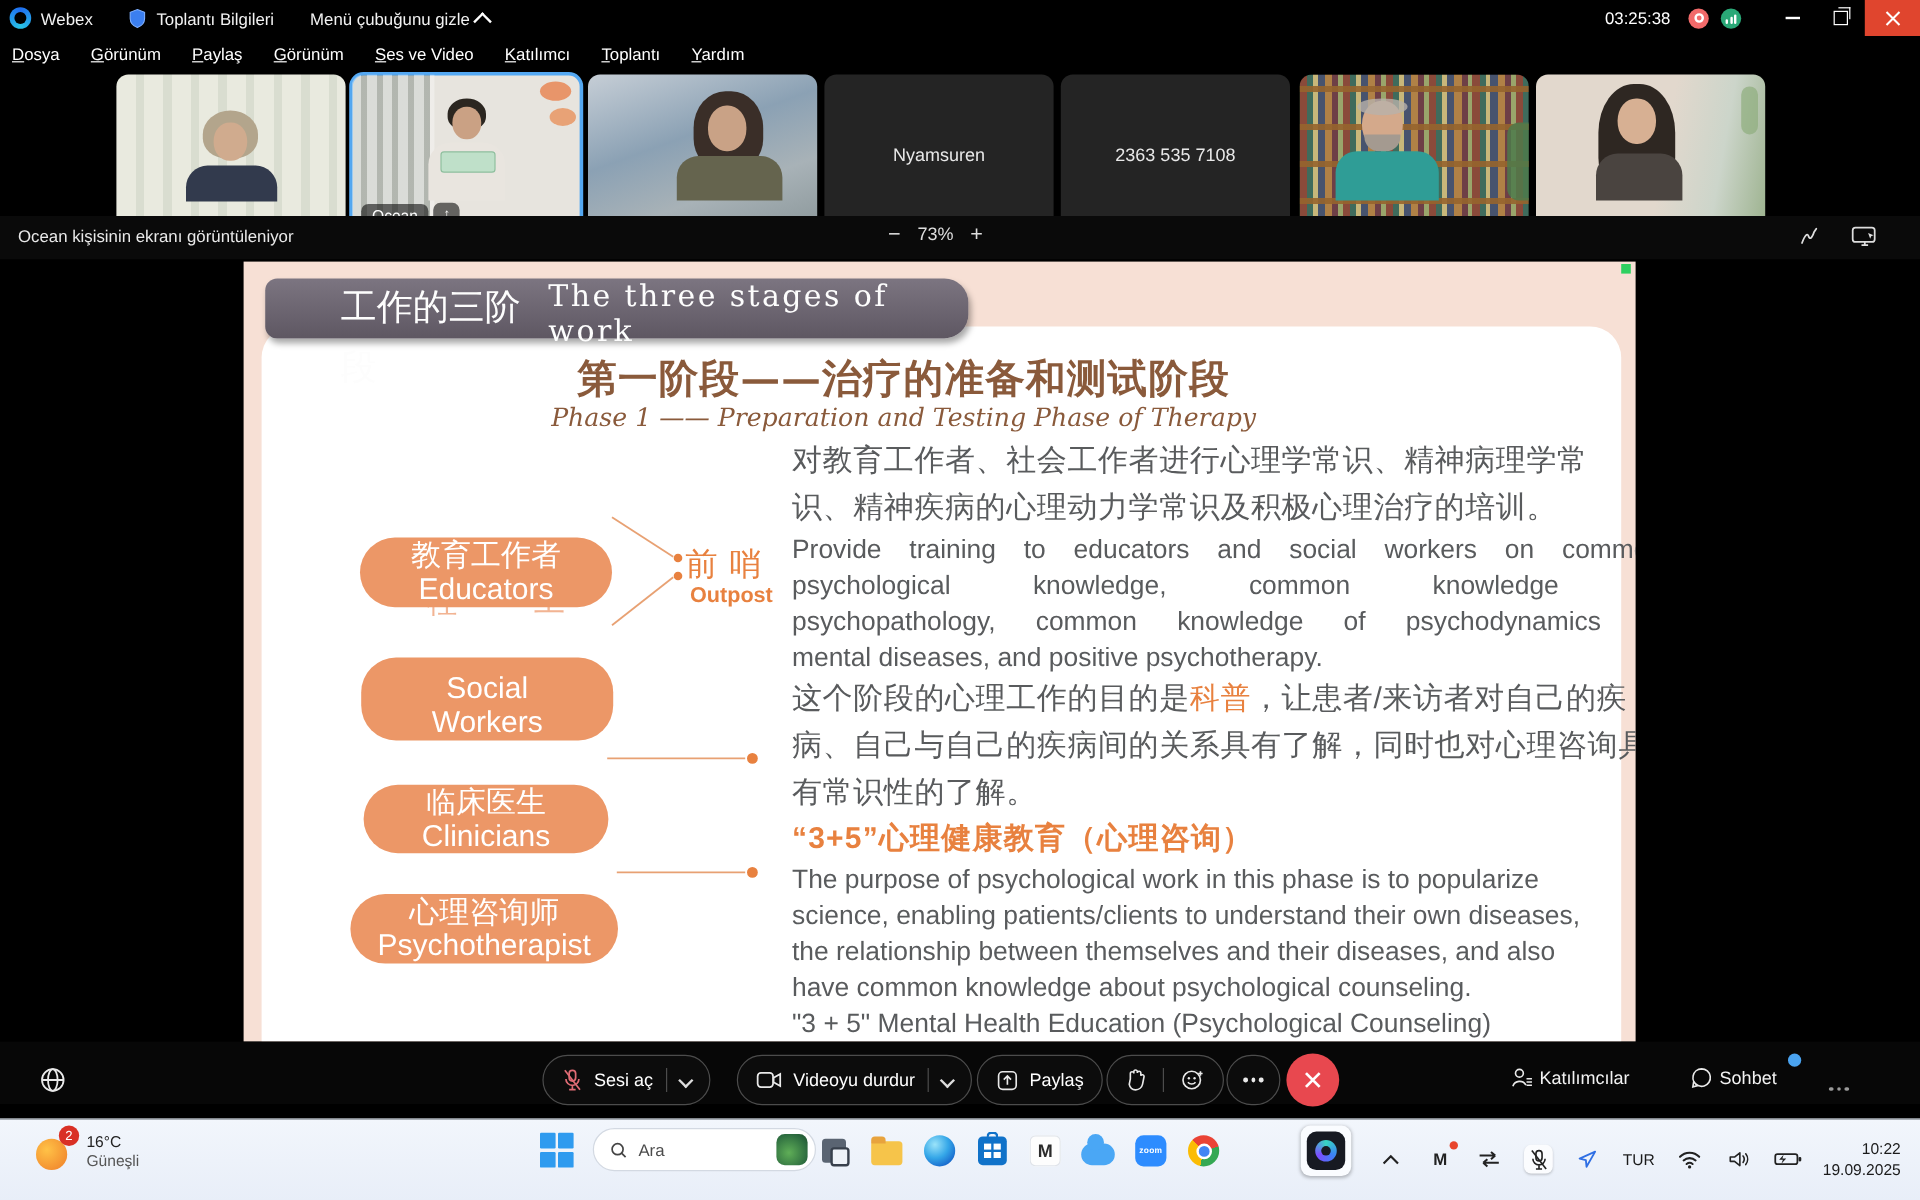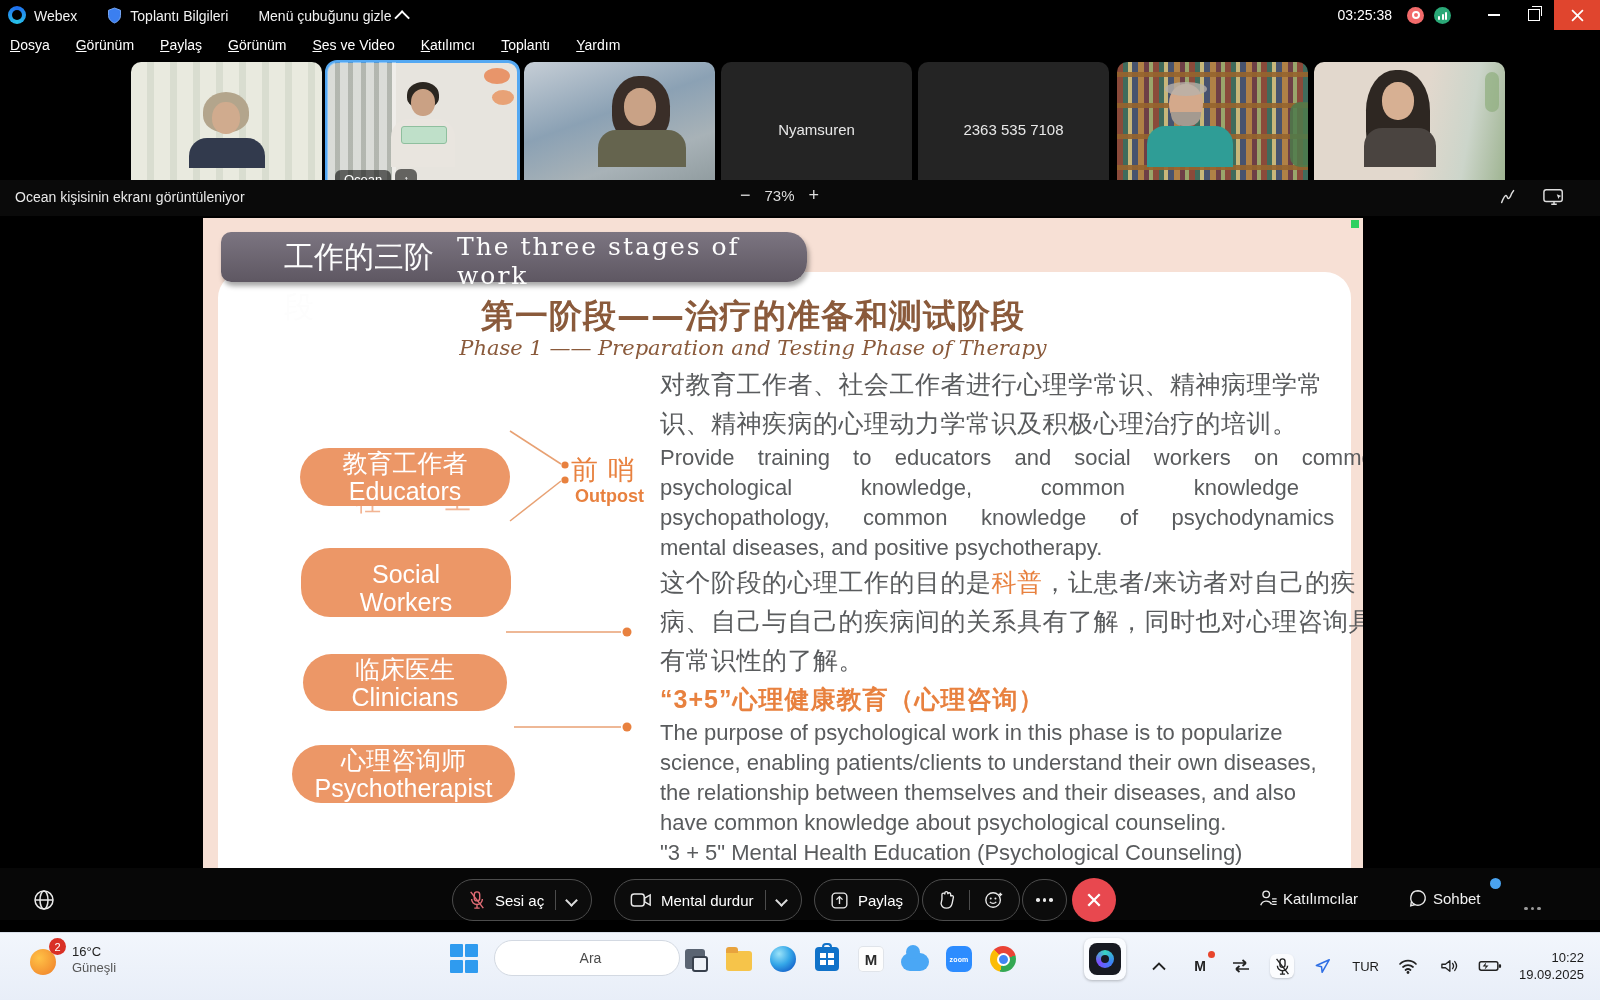--- a/index.html
+++ b/index.html
@@ -32,21 +32,21 @@
   .chev.down{transform:rotate(225deg);}
 
   
   .menubar{position:absolute;left:0;top:30px;width:1600px;height:30px;background:#000;color:#fff;
     display:flex;align-items:center;gap:26px;padding-left:10px;font-size:14px;}
   .menubar span{display:inline-block;}
   .menubar span::first-letter{text-decoration:underline;}
 
   
   .strip{position:absolute;left:0;top:60px;width:1600px;height:120px;background:#000;}
-  .tile{position:absolute;top:2px;width:191px;height:134px;border-radius:10px;overflow:hidden;background:#222;margin-left:34px;}
+  .tile{position:absolute;top:2px;width:191px;height:134px;border-radius:10px;overflow:hidden;background:#222;}
   .tile.active{outline:3px solid #54a8f2;outline-offset:-1px;}
   .darktile{background:#242424;display:flex;align-items:center;justify-content:center;color:#e8e8e8;font-size:15px;}
   .p-head,.p-hair,.p-body,.blob{position:absolute;}
   .p-head{border-radius:48%;}
   .p-body{border-radius:18px 18px 0 0;}
   .t1{background:repeating-linear-gradient(90deg,#e9eadf 0 16px,#d9ddd0 16px 23px);}
   .t2{background:linear-gradient(90deg,#c6cac3 0 34%,#e7e4de 34%);}
   .t2 .curt{left:0;top:0;width:36%;height:100%;background:repeating-linear-gradient(90deg,rgba(255,255,255,.35) 0 8px,rgba(90,95,88,.18) 8px 13px);}
   .t3{background:linear-gradient(160deg,#c6ced6 0%,#8ba1b4 40%,#a8b2b7 68%,#8a9699 100%);}
   .t6{background:
@@ -108,21 +108,21 @@
   .sun{width:34px;height:34px;position:relative;}
   .sun::before{content:"";position:absolute;left:2px;top:6px;width:26px;height:26px;border-radius:50%;
     background:radial-gradient(circle at 35% 35%,#ffc247,#ef7d28);}
   .badge{position:absolute;right:-4px;top:-5px;width:17px;height:17px;border-radius:50%;background:#d93025;
     color:#fff;font-size:11px;display:flex;align-items:center;justify-content:center;}
   .wtxt{font-size:13px;line-height:16px;color:#222;}
   .wtxt .sub{color:#555;}
   .startbtn{position:absolute;left:450px;top:944px;width:30px;height:30px;display:grid;grid-template-columns:13px 13px;gap:2px;}
   .startbtn i{width:13px;height:13px;background:#2f9bef;border-radius:1px;}
   .searchpill{position:absolute;left:494px;top:940px;width:186px;height:36px;border-radius:18px;background:#fff;
-    border:1px solid #d3d9e2;display:flex;align-items:center;gap:9px;padding:0 6px 0 13px;box-sizing:border-box;flex-direction:column;}
+    border:1px solid #d3d9e2;display:flex;align-items:center;gap:9px;padding:0 6px 0 13px;box-sizing:border-box;}
   .searchpill .ara{color:#4c4c4c;font-size:14px;flex:1;}
   .searchimg{width:26px;height:26px;border-radius:7px;background:radial-gradient(circle at 40% 60%,#5fae57,#2c6b3f 70%,#1d4a2c);}
   .tb-ico{position:absolute;top:944px;width:30px;height:30px;display:flex;align-items:center;justify-content:center;}
   .edge-ic{width:26px;height:26px;border-radius:50%;background:radial-gradient(circle at 35% 30%,#9be3f9,#35a7e8 45%,#1b6fd0 75%,#124a9e);}
   .chrome-ic{width:26px;height:26px;border-radius:50%;background:conic-gradient(from -45deg,#ea4335 0 33%,#34a853 33% 66%,#fbbc05 66% 100%);position:relative;}
   .chrome-ic::after{content:"";position:absolute;left:6.5px;top:6.5px;width:13px;height:13px;border-radius:50%;background:#4285f4;border:2.5px solid #fff;box-sizing:border-box;}
   .store-ic{width:24px;height:24px;border-radius:4px;background:#1072c9;position:relative;}
   .store-ic::before{content:"";position:absolute;left:7px;top:-4px;width:10px;height:7px;border:2px solid #1072c9;border-bottom:none;border-radius:4px 4px 0 0;box-sizing:border-box;}
   .store-ic::after{content:"";position:absolute;left:5px;top:6px;width:14px;height:12px;
     background:linear-gradient(#fff,#fff) 0 0/6px 5px no-repeat,linear-gradient(#fff,#fff) 8px 0/6px 5px no-repeat,
@@ -351,21 +351,21 @@
       <span>Sesi aç</span>
       <span class="vdiv"></span>
       <i class="chev down" style="border-color:#ddd;width:7px;height:7px"></i>
     </div>
 
     <div class="pill" style="left:614px">
       <svg width="22" height="18" viewBox="0 0 24 18">
         <rect x="1.5" y="2.5" width="14" height="13" rx="3" fill="none" stroke="#e9e9e9" stroke-width="1.6"></rect>
         <path d="M16 7 l6 -3.5 v11 l-6 -3.5 Z" fill="none" stroke="#e9e9e9" stroke-width="1.6"></path>
       </svg>
-      <span>Mental durdur</span>
+      <span>Videoyu durdur</span>
       <span class="vdiv"></span>
       <i class="chev down" style="border-color:#ddd;width:7px;height:7px"></i>
     </div>
 
     <div class="pill" style="left:814px">
       <svg width="19" height="19" viewBox="0 0 22 22">
         <rect x="2.5" y="2.5" width="17" height="17" rx="4" fill="none" stroke="#e9e9e9" stroke-width="1.6"></rect>
         <path d="M11 15 V7 M7.5 10 L11 6.5 L14.5 10" fill="none" stroke="#e9e9e9" stroke-width="1.6"></path>
       </svg>
       <span>Paylaş</span>

